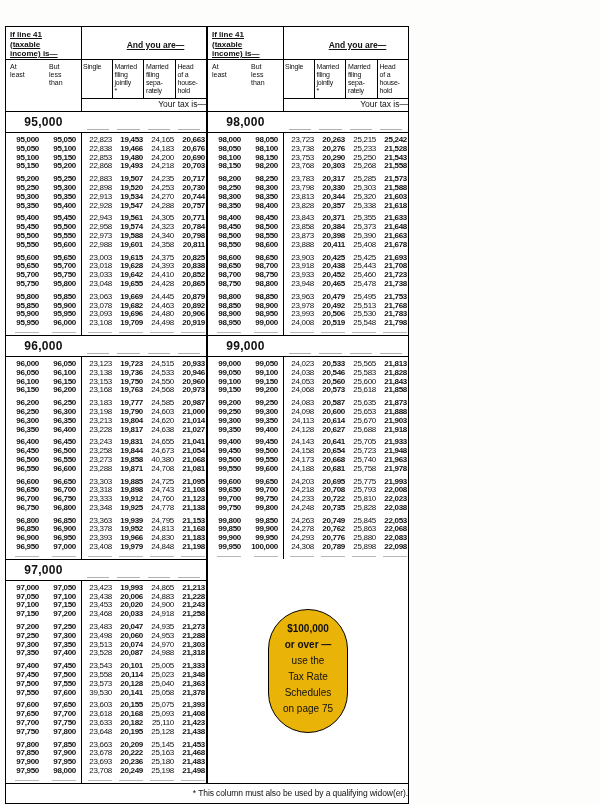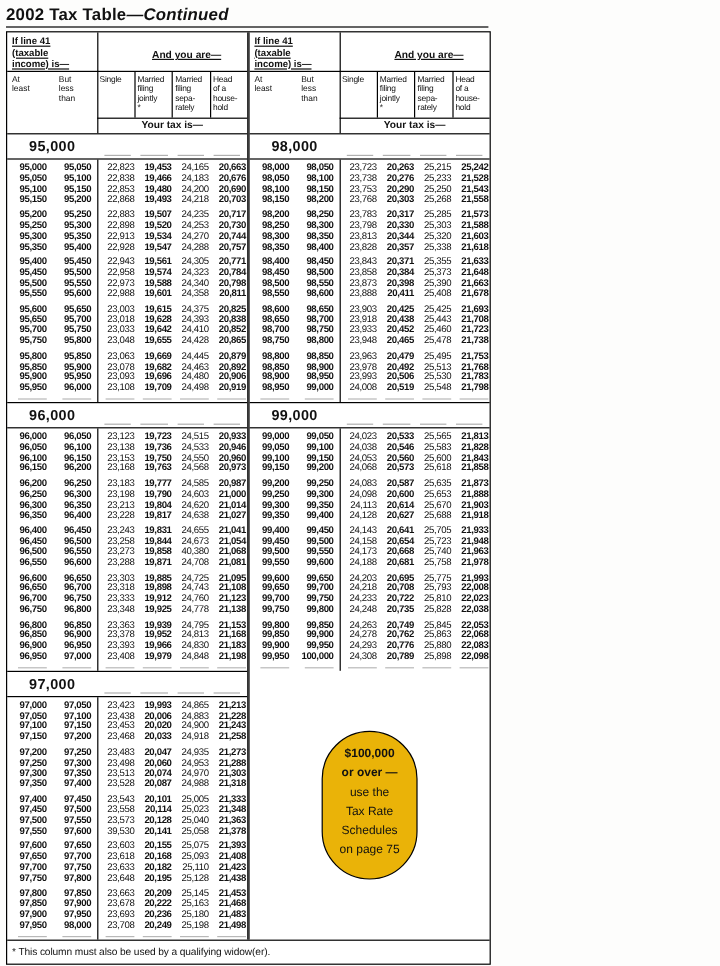--- a/index.html
+++ b/index.html
@@ -23,21 +23,21 @@
   .hh-andyou{flex:1;text-align:center;font-weight:bold;font-size:8.5px;padding-top:13px;margin-left:24px;}
   .hh-row2{display:flex;height:39px;}
   .hh-at{width:33px;box-sizing:border-box;padding:3px 0 0 4px;font-size:7px;line-height:8px;}
   .hh-bt{width:42px;box-sizing:border-box;padding:3px 0 0 10px;font-size:7px;line-height:8px;}
   .hh-taxcols{flex:1;display:flex;border-bottom:1px solid #000;box-sizing:border-box;}
   .hh-tc{flex:1;border-left:1px solid #000;padding:3px 0 0 2px;font-size:7px;line-height:8px;
          letter-spacing:-.2px;box-sizing:border-box;}
   .hh-tc.first{border-left:none;}
   .hh-row3{display:flex;height:12px;}
   .hh-r3-left{width:75px;}
-  .hh-r3-right{flex:1;text-align:center;font-weight:bold;font-size:8.5px;line-height:11px;}
+  .hh-r3-right{flex:1;text-align:right;font-weight:normal;font-size:8.5px;line-height:11px;}
 
   
   .band{height:20px;border-top:1.5px solid #000;border-bottom:1.5px solid #000;
         box-sizing:content-box;display:flex;align-items:center;}
   .band-label{width:75px;text-align:center;font-weight:bold;font-size:12px;letter-spacing:.3px;}
   .band-dashes{flex:1;display:flex;align-self:stretch;align-items:flex-end;padding:0 2px 2px 2px;}
   .bdash{flex:1;margin:0 4px;border-bottom:1px solid #b0b0b0;}
 
   
   .body{position:relative;padding:3px 0 2px 0;}
@@ -57,27 +57,26 @@
   .edc.w2,.edc.w3,.edc.w4,.edc.w5{width:31px;}
 
   
   .oval-area{flex:1;display:flex;justify-content:center;align-items:flex-start;padding-top:50px;}
   .oval{width:80px;height:124px;box-sizing:border-box;border:1.2px solid #000;border-radius:40px;
         text-align:center;font-size:10px;line-height:16px;padding-top:11px;background:#eab308;}
   .oval .ob{font-weight:bold;}
 
   
   .footnote{border-top:1.5px solid #000;height:19px;line-height:19px;font-size:8.5px;
-            padding-left:4px;letter-spacing:-.1px;}
+            padding-left:4px;letter-spacing:-.1px;text-align:right;}
 </style>
 </head>
 <body>
 
 <div class="page">
-  <div class="doc-title"><span class="t-main">2002 Tax Table</span><span class="t-cont">—Continued</span></div>
 
   <div class="taxtable">
     <div class="halves">
       <div class="half left" id="half-left">
           <div class="half-header">
             <div class="hh-row1">
               <div class="hh-income">
                 <div>If line 41</div>
                 <div>(taxable</div>
                 <div>income) is—</div>

